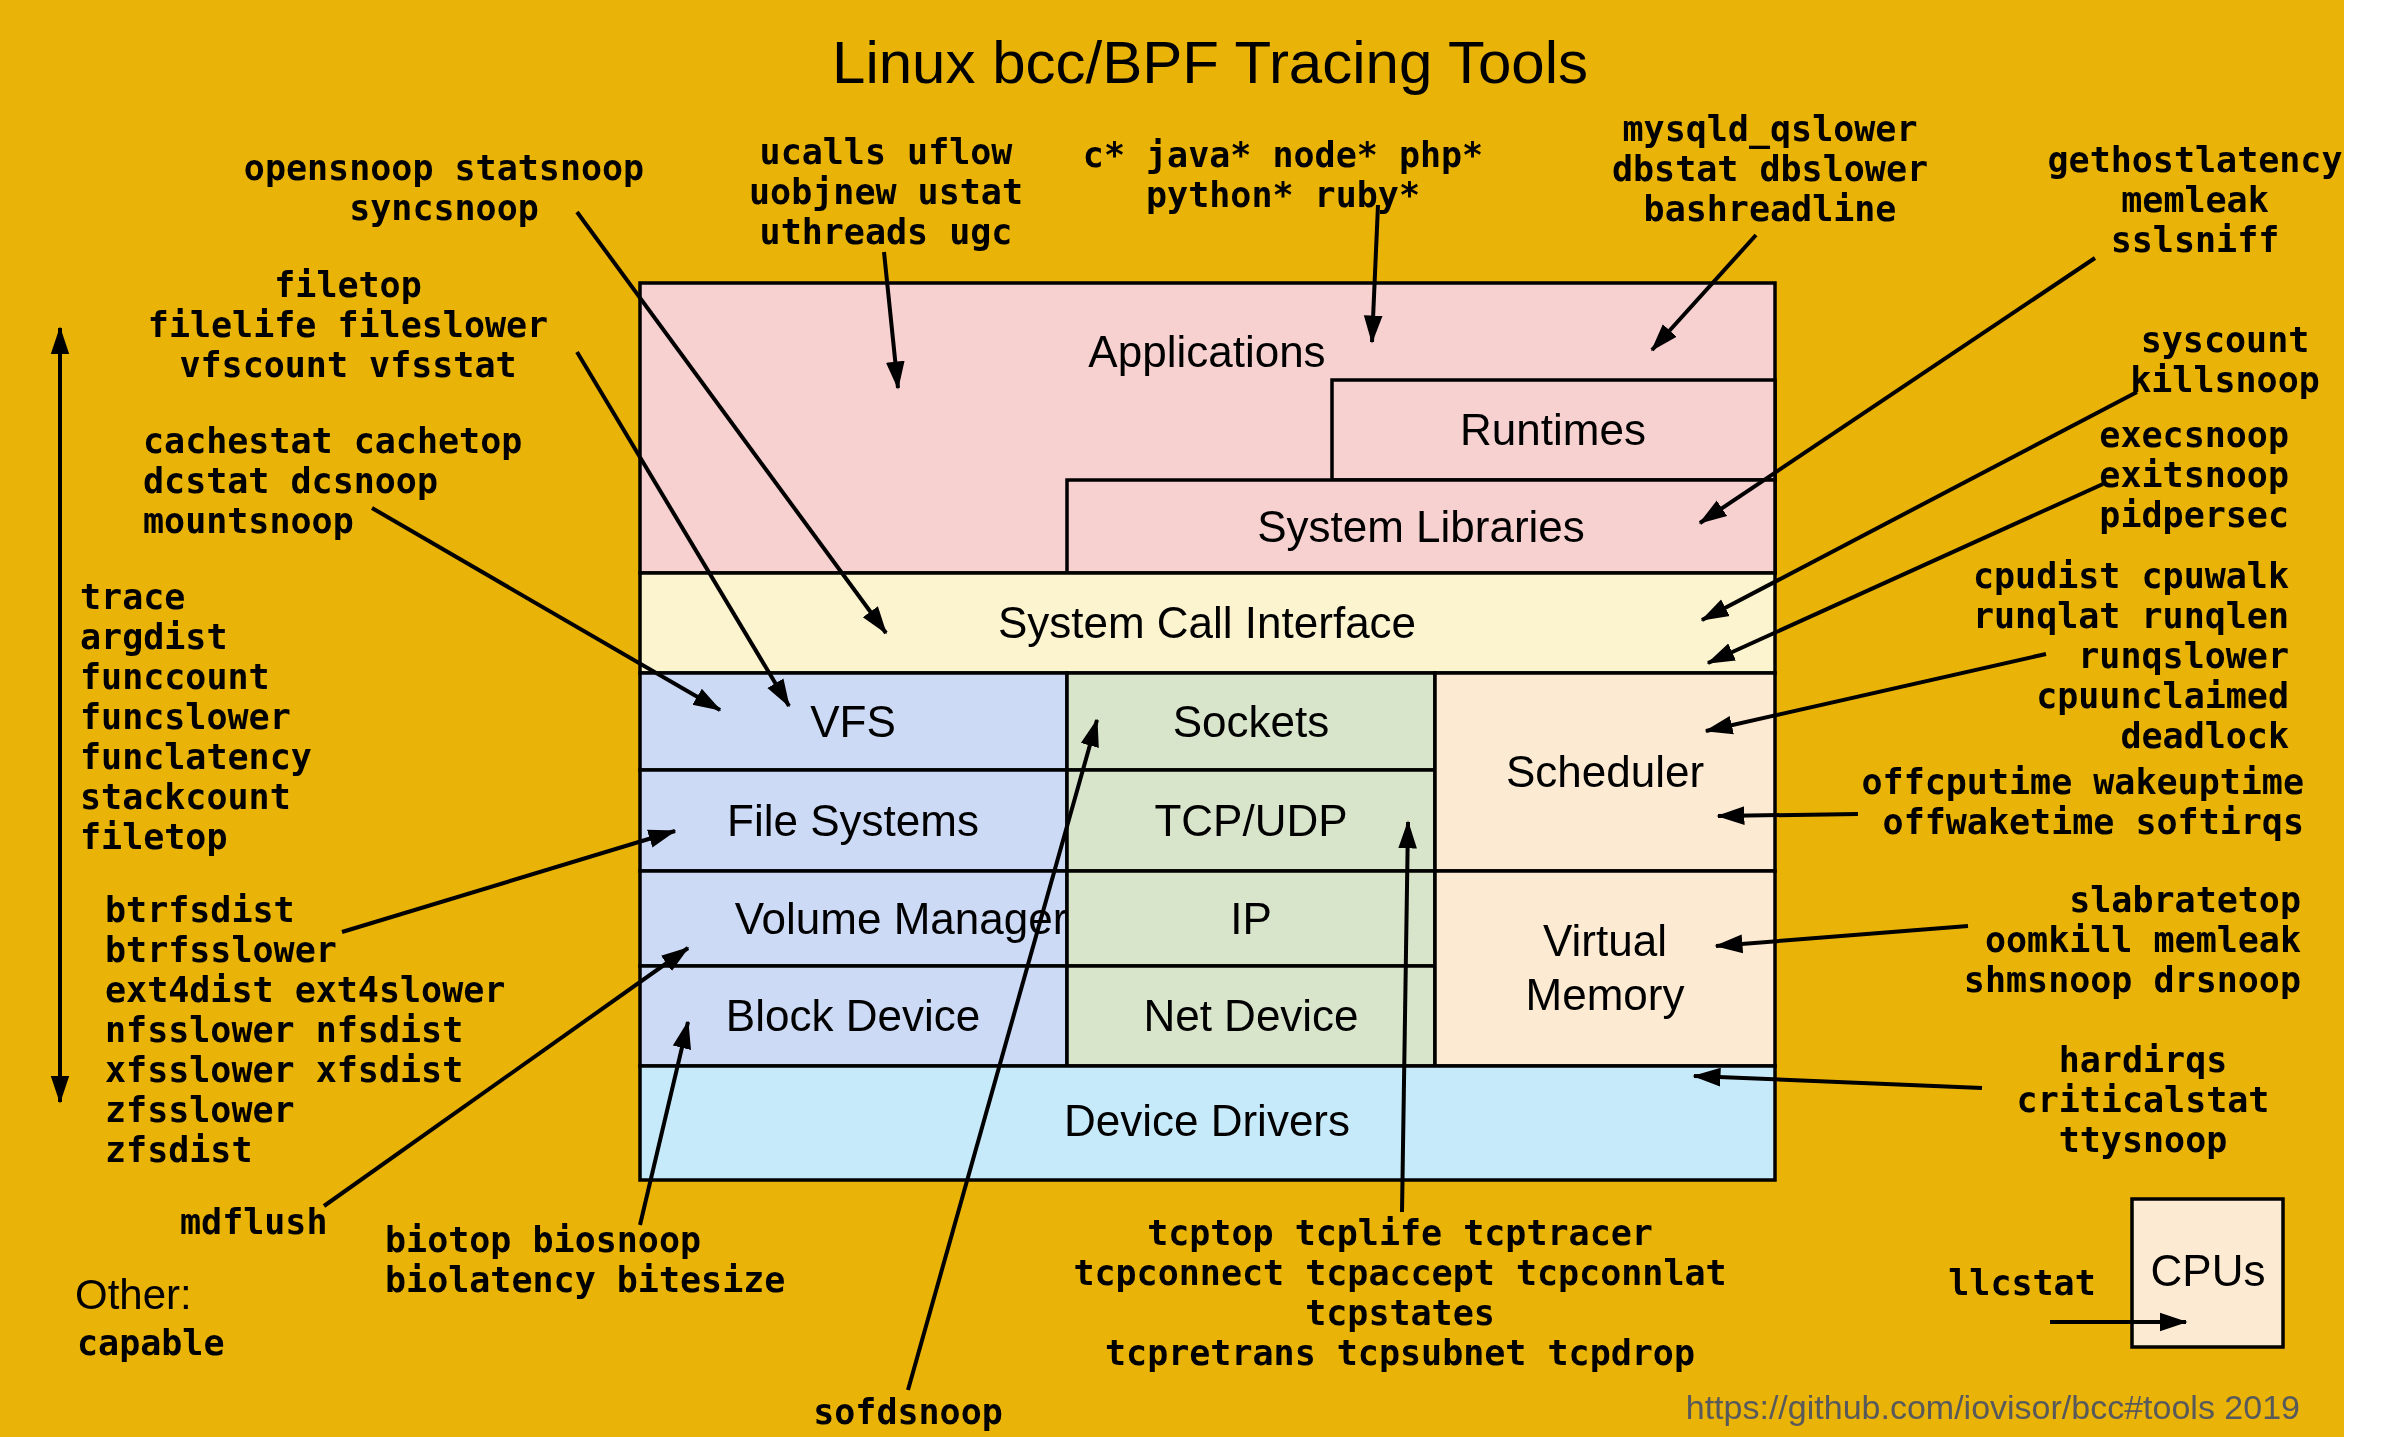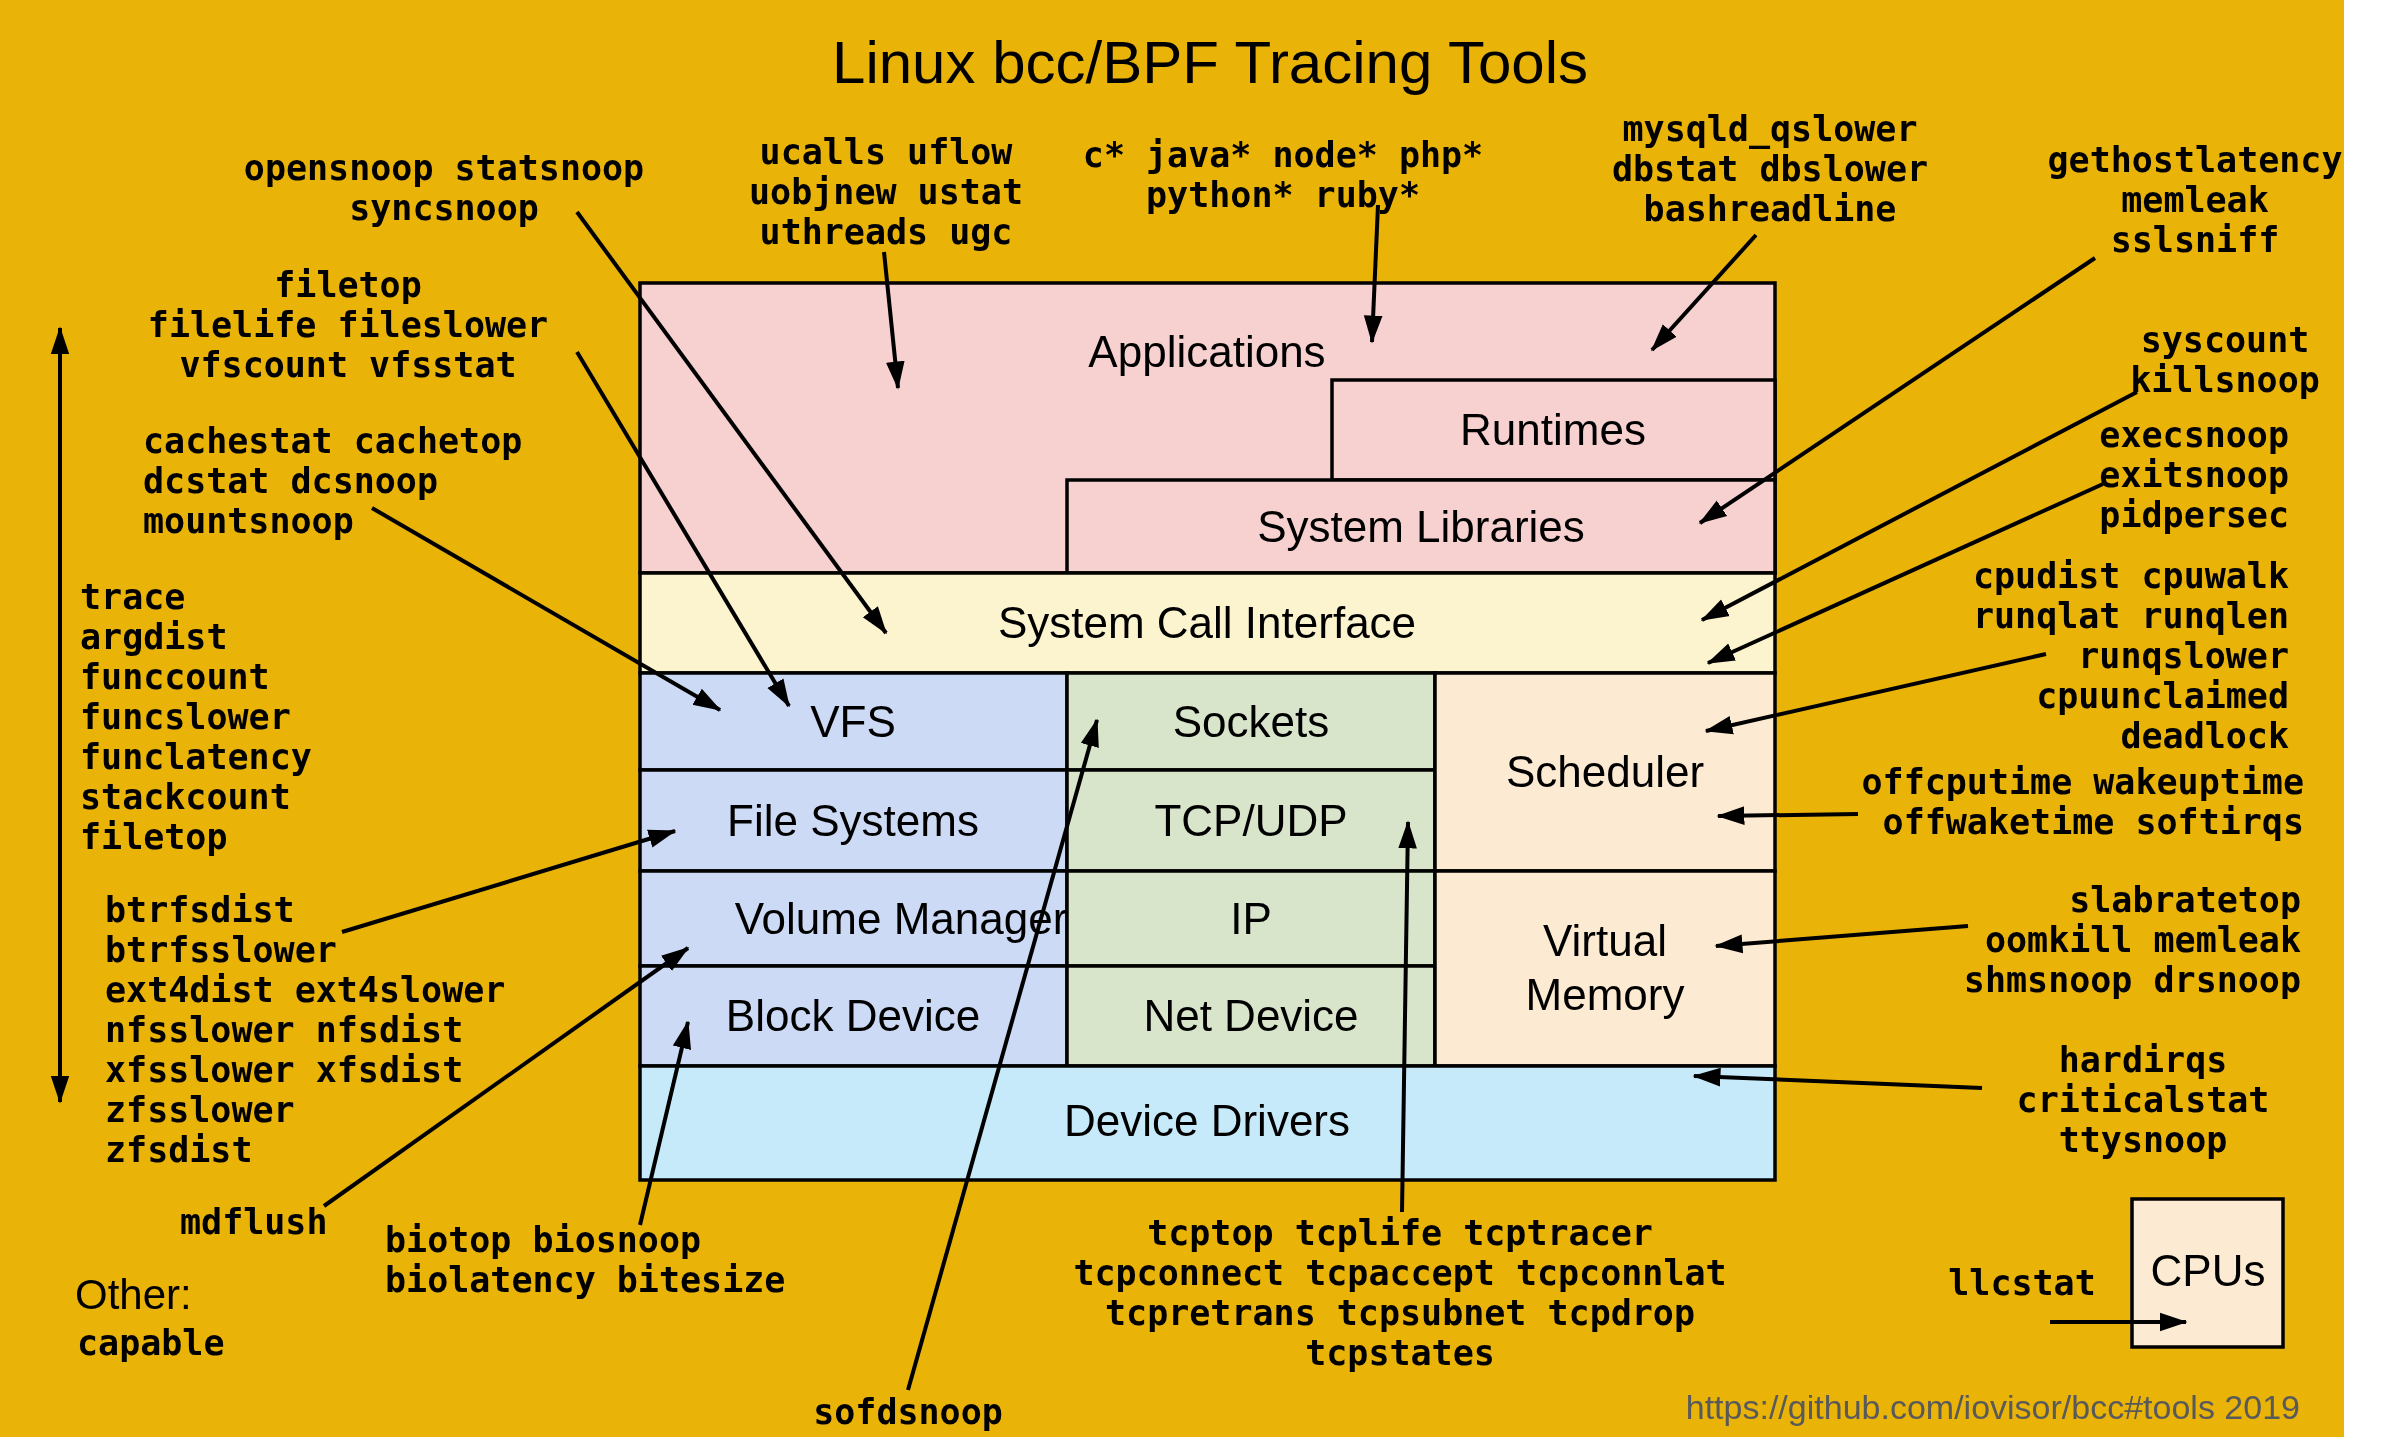--- a/index.html
+++ b/index.html
@@ -102,21 +102,21 @@
   <div class="lbl mono ctr" style="left:444px;top:148px;"><div>opensnoop statsnoop</div><div>syncsnoop</div></div>
   <div class="lbl mono ctr" style="left:348px;top:265px;"><div>filetop</div><div>filelife fileslower</div><div>vfscount vfsstat</div></div>
   <div class="lbl mono lft" style="left:143px;top:413px;margin-top:8px;"><div>cachestat cachetop</div><div>dcstat dcsnoop</div><div>mountsnoop</div></div>
   <div class="lbl mono lft" style="left:80px;top:577px;"><div>trace</div><div>argdist</div><div>funccount</div><div>funcslower</div><div>funclatency</div><div>stackcount</div><div>filetop</div></div>
   <div class="lbl mono lft" style="left:105px;top:890px;"><div>btrfsdist</div><div>btrfsslower</div><div>ext4dist ext4slower</div><div>nfsslower nfsdist</div><div>xfsslower xfsdist</div><div>zfsslower</div><div>zfsdist</div></div>
   <div class="lbl mono lft" style="left:180px;top:1202px;"><div>mdflush</div></div>
   <div class="lbl sans42 lft" style="left:75px;top:1272px;">Other:</div>
   <div class="lbl mono lft" style="left:77px;top:1323px;"><div>capable</div></div>
   <div class="lbl mono lft" style="left:385px;top:1220px;"><div>biotop biosnoop</div><div>biolatency bitesize</div></div>
   <div class="lbl mono ctr" style="left:908px;top:1392px;"><div>sofdsnoop</div></div>
-  <div class="lbl mono ctr" style="left:1400px;top:1213px;"><div>tcptop tcplife tcptracer</div><div>tcpconnect tcpaccept tcpconnlat</div><div>tcpretrans tcpsubnet tcpdrop</div><div>tcpstates</div></div>
+  <div class="lbl mono ctr" style="left:1400px;top:1213px;"><div>tcptop tcplife tcptracer</div><div>tcpconnect tcpaccept tcpconnlat</div><div>tcpstates</div><div>tcpretrans tcpsubnet tcpdrop</div></div>
   <div class="lbl mono ctr" style="left:886px;top:132px;"><div>ucalls uflow</div><div>uobjnew ustat</div><div>uthreads ugc</div></div>
   <div class="lbl mono ctr" style="left:1283px;top:135px;"><div>c* java* node* php*</div><div>python* ruby*</div></div>
   <div class="lbl mono ctr" style="left:1770px;top:109px;"><div>mysqld_qslower</div><div>dbstat dbslower</div><div>bashreadline</div></div>
   <div class="lbl mono ctr" style="left:2195px;top:140px;"><div>gethostlatency</div><div>memleak</div><div>sslsniff</div></div>
   <div class="lbl mono ctr" style="left:2225px;top:320px;"><div>syscount</div><div>killsnoop</div></div>
   <div class="lbl mono rgt" style="right:55px;top:415px;"><div>execsnoop</div><div>exitsnoop</div><div>pidpersec</div></div>
   <div class="lbl mono rgt" style="right:55px;top:556px;"><div>cpudist cpuwalk</div><div>runqlat runqlen</div><div>runqslower</div><div>cpuunclaimed</div><div>deadlock</div></div>
   <div class="lbl mono rgt" style="right:40px;top:762px;"><div>offcputime wakeuptime</div><div>offwaketime softirqs</div></div>
   <div class="lbl mono rgt" style="right:43px;top:880px;"><div>slabratetop</div><div>oomkill memleak</div><div>shmsnoop drsnoop</div></div>
   <div class="lbl mono ctr" style="left:2143px;top:1040px;"><div>hardirqs</div><div>criticalstat</div><div>ttysnoop</div></div>

